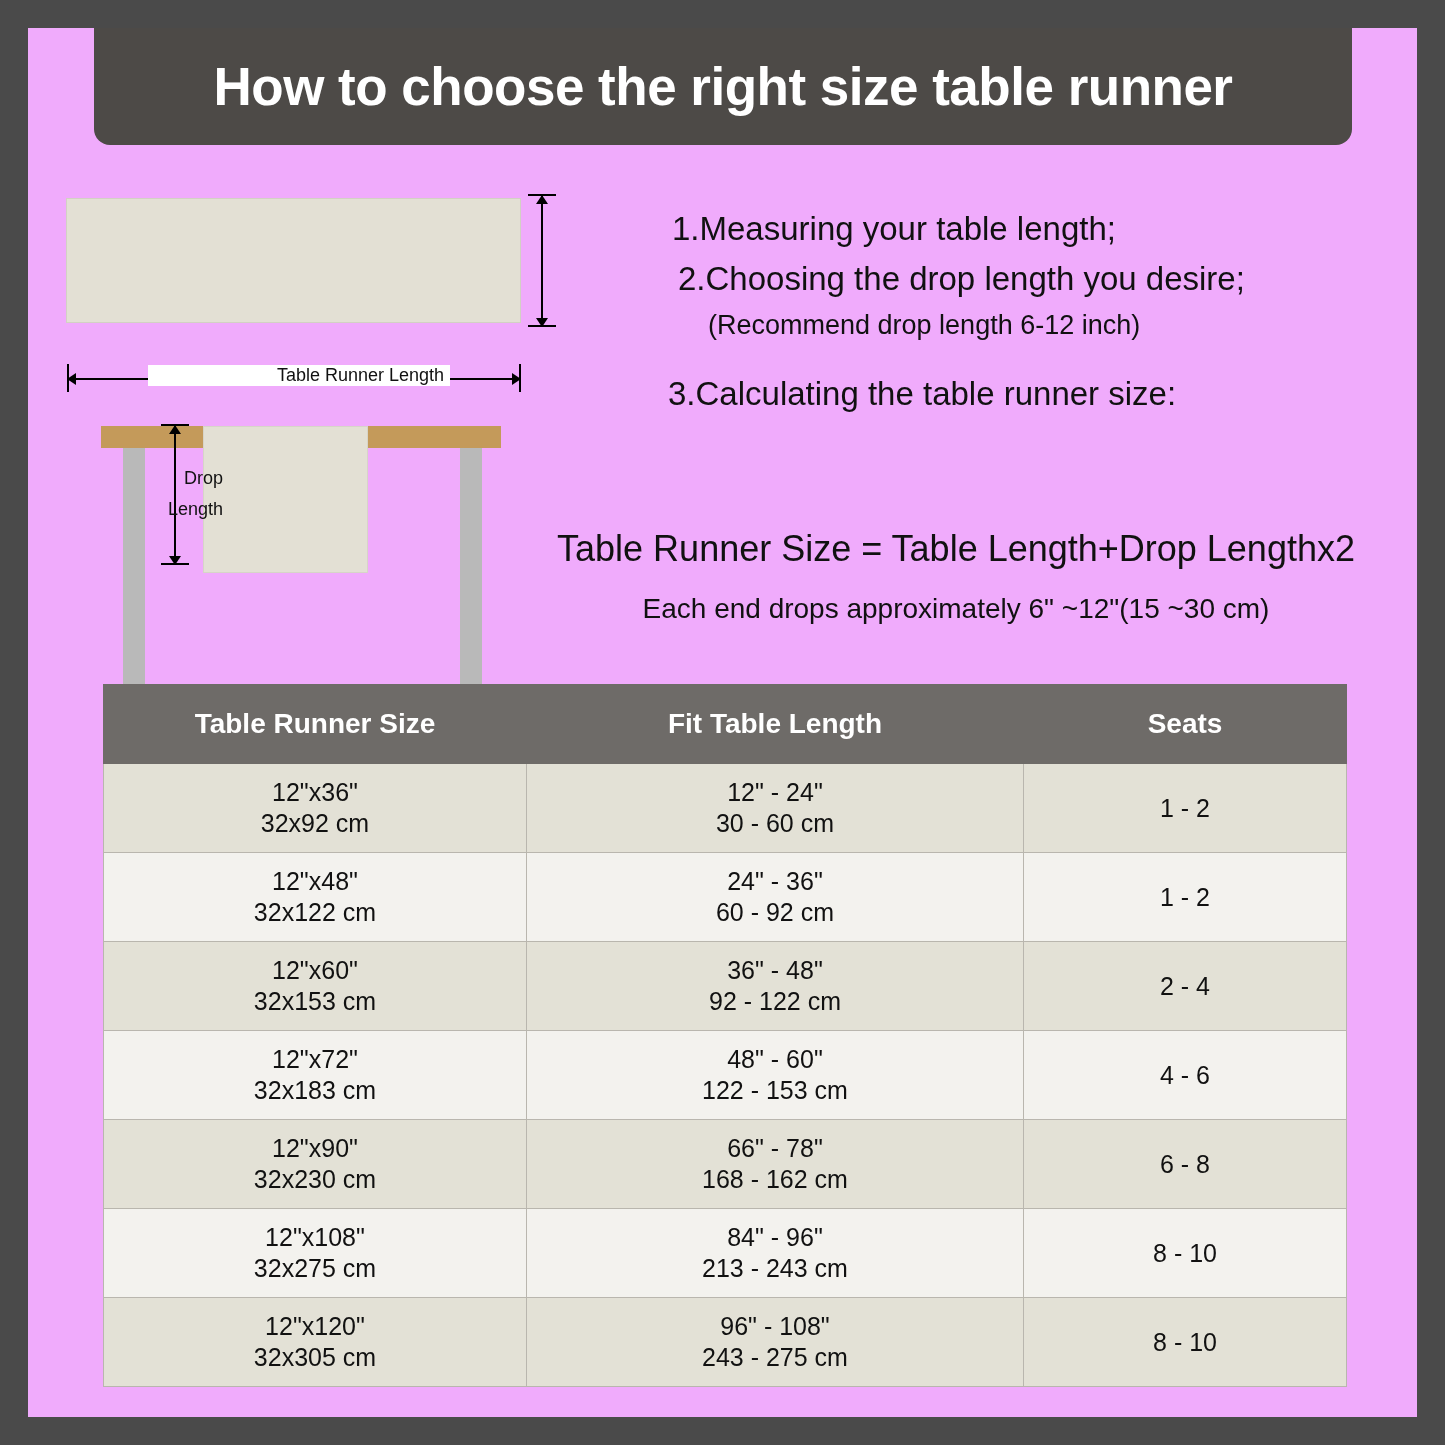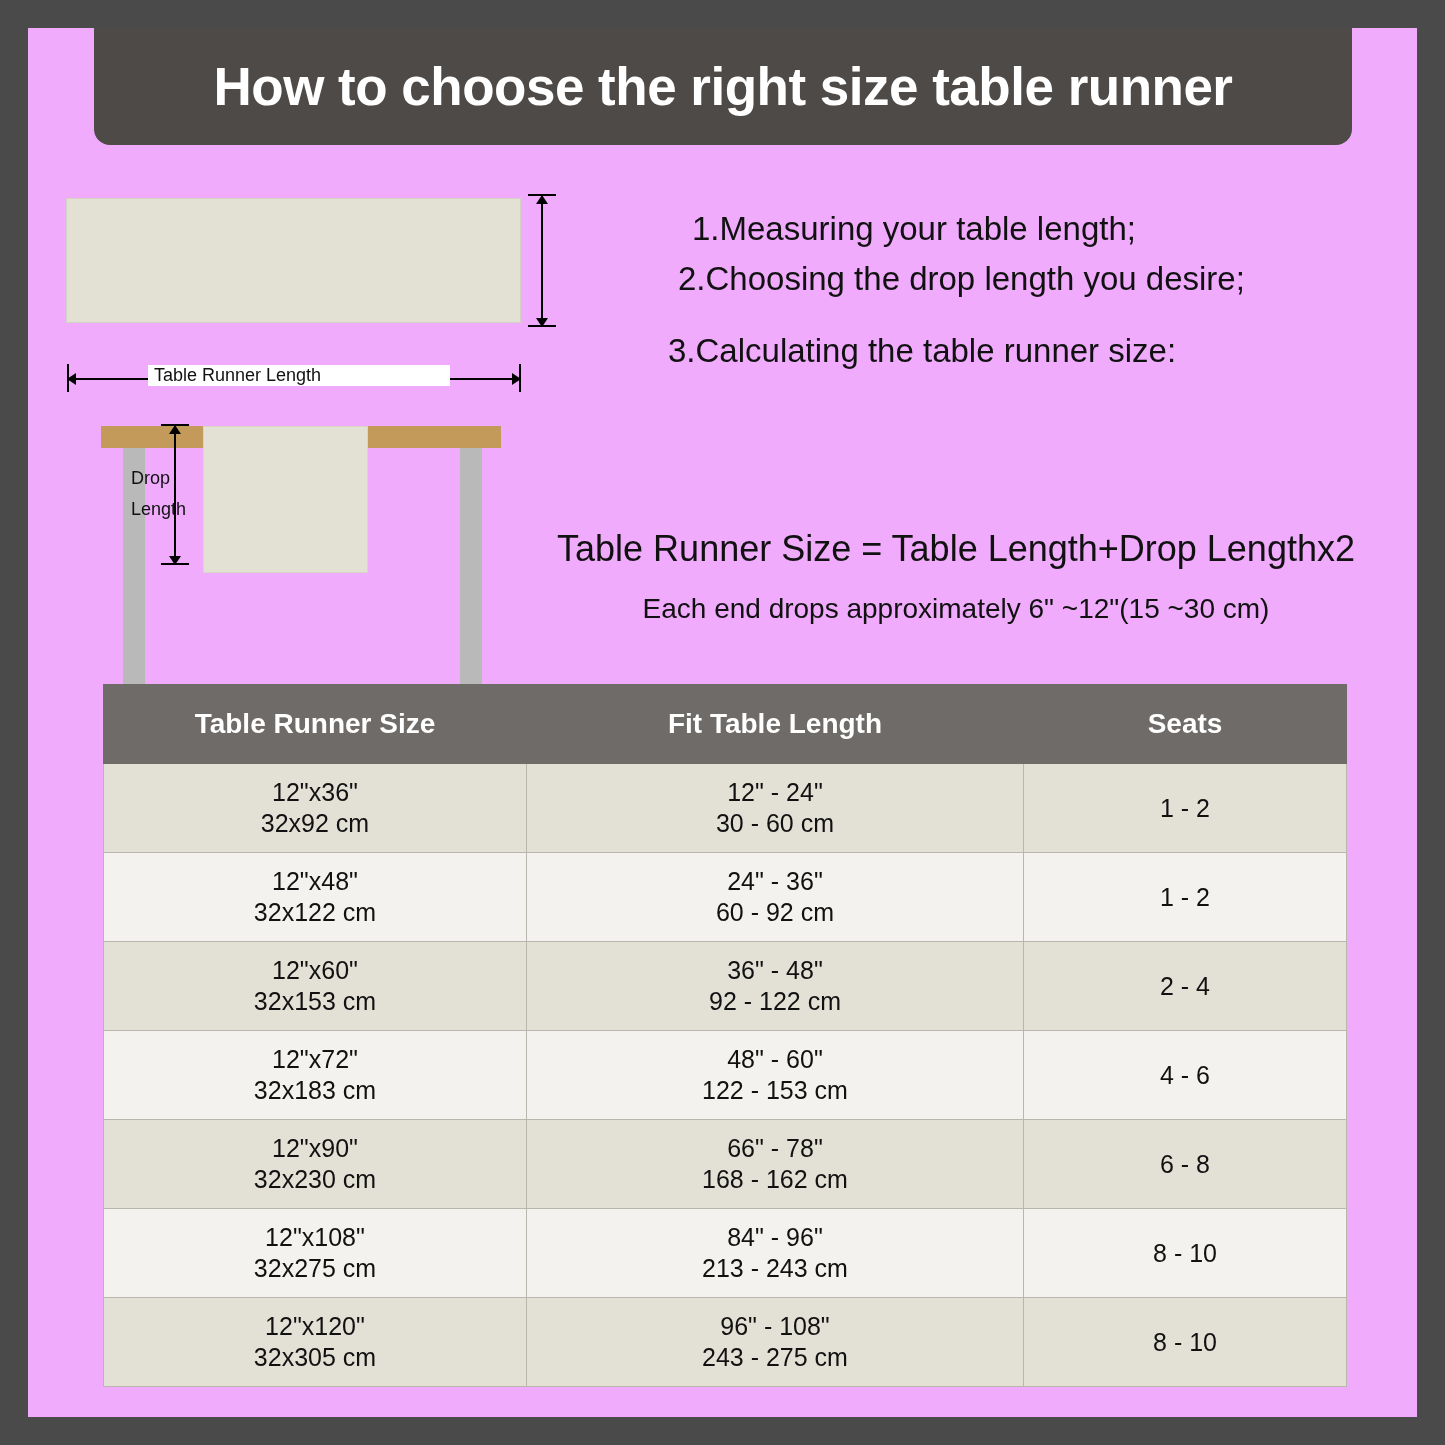--- a/index.html
+++ b/index.html
@@ -128,21 +128,21 @@
     height: 28px;
     background: #000;
   }
   .h-cap-l { left: 39px; }
   .h-cap-r { left: 491px; }
   .label-runner-length {
     position: absolute;
     left: 120px;
     top: 197px;
     width: 290px;
-    text-align: left;
+    text-align: right;
     font-size: 18px;
     font-weight: 500;
     color: #111;
     background: #fff;
     padding: 0 6px;
   }
 
   
   .table-top {
     position: absolute;
@@ -203,41 +203,41 @@
     height: 2px;
     background: #000;
   }
   .drop-cap-top { top: 256px; }
   .drop-cap-bot { top: 395px; }
   .label-drop {
     position: absolute;
     left: 103px;
     top: 295px;
     width: 92px;
-    text-align: left;
+    text-align: right;
     font-size: 18px;
     font-weight: 500;
     color: #111;
     line-height: 31px;
   }
 
   
   .steps {
     position: absolute;
     left: 640px;
     top: 170px;
     width: 740px;
   }
   .step {
     font-size: 33px;
     color: #111;
     margin: 0 0 12px 0;
     white-space: nowrap;
   }
-  .step-1 { margin-left: 24px; margin-top: 12px; }
+  .step-1 { margin-left: 4px; margin-top: 12px; }
   .step-2 { margin-left: 10px; }
   .step-note {
     font-size: 27px;
     color: #111;
     margin: 4px 0 0 40px;
   }
   .step-3 { margin-top: 34px; }
 
   .formula {
     position: absolute;
@@ -323,20 +323,21 @@
     <div class="drop-arrow"></div>
     <div class="label-drop">
       <span>Drop</span>
       <span>Length</span>
     </div>
   </div>
 
   <div class="steps">
     <p class="step step-1">1.Measuring your table length;</p>
     <p class="step step-2">2.Choosing the drop length you desire;</p>
+    <p class="step-note">(Recommend drop length 6-12 inch)</p>
     <p class="step step-3">3.Calculating the table runner size:</p>
   </div>
 
   <div class="formula">Table Runner Size = Table Length+Drop Lengthx2</div>
   <div class="formula-note">Each end drops approximately 6" ~12"(15 ~30 cm)</div>
 
   <table class="size-table">
     <colgroup>
       <col class="col-1">
         <col class="col-2">

